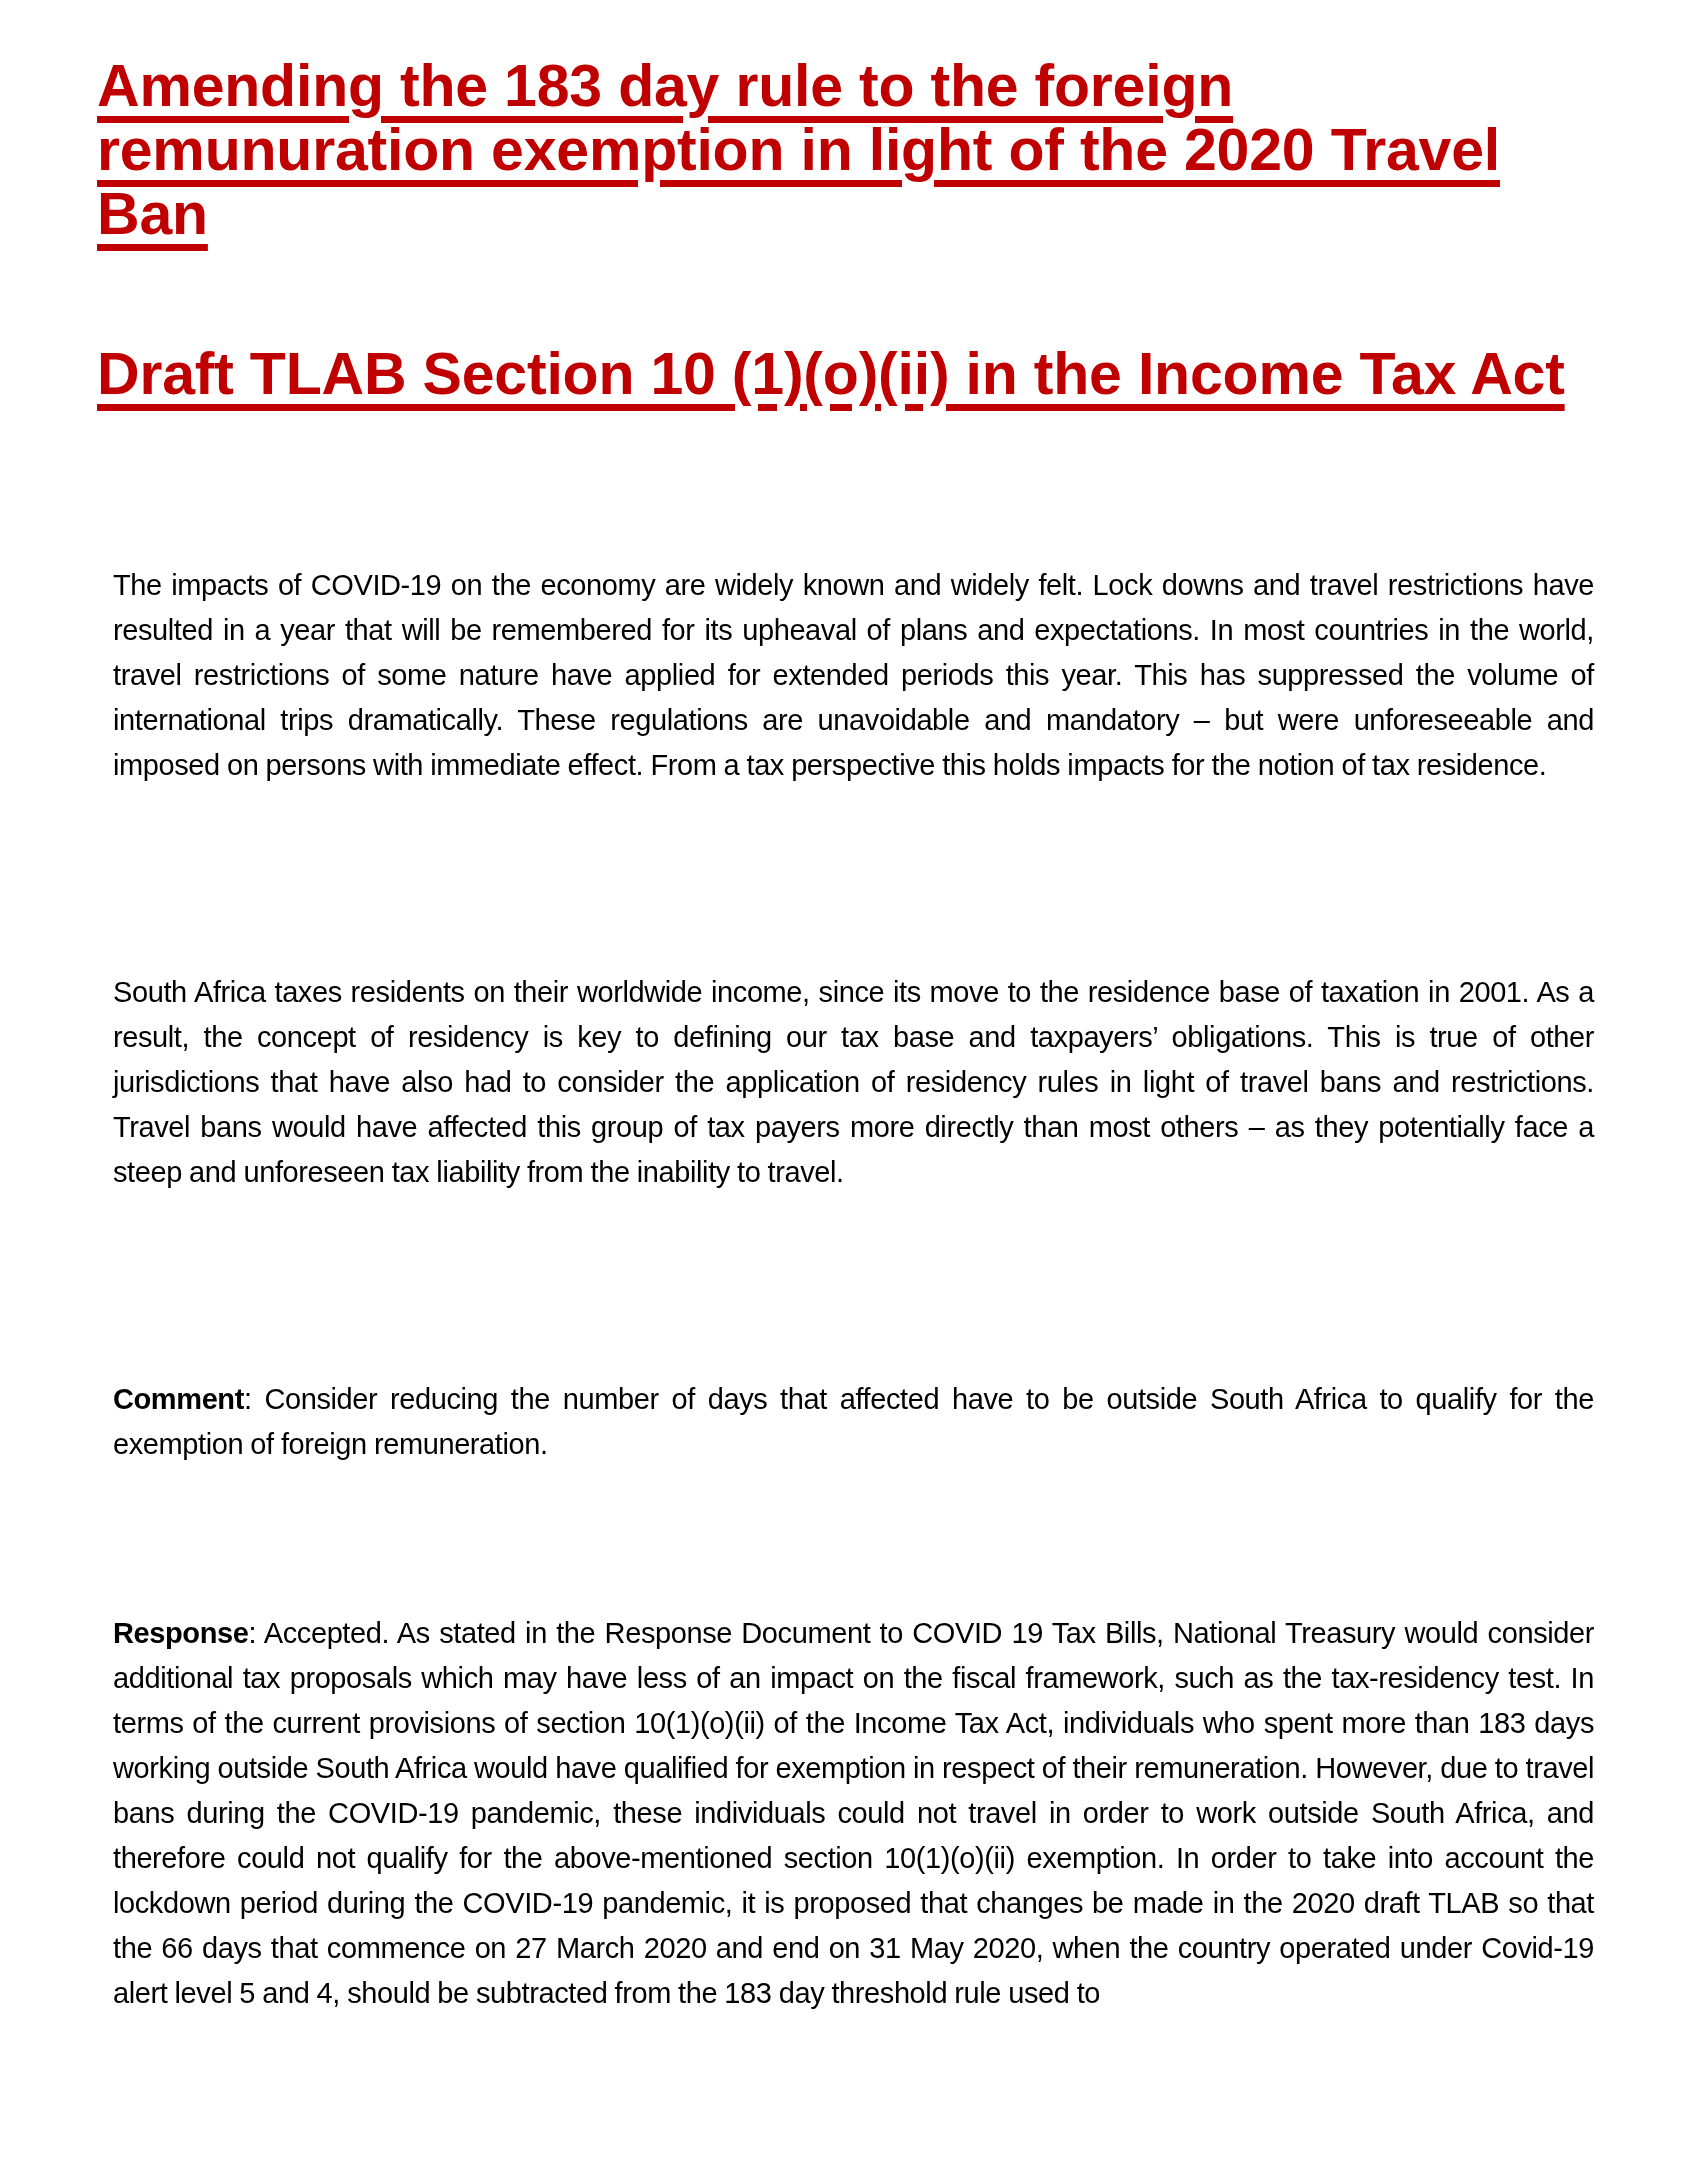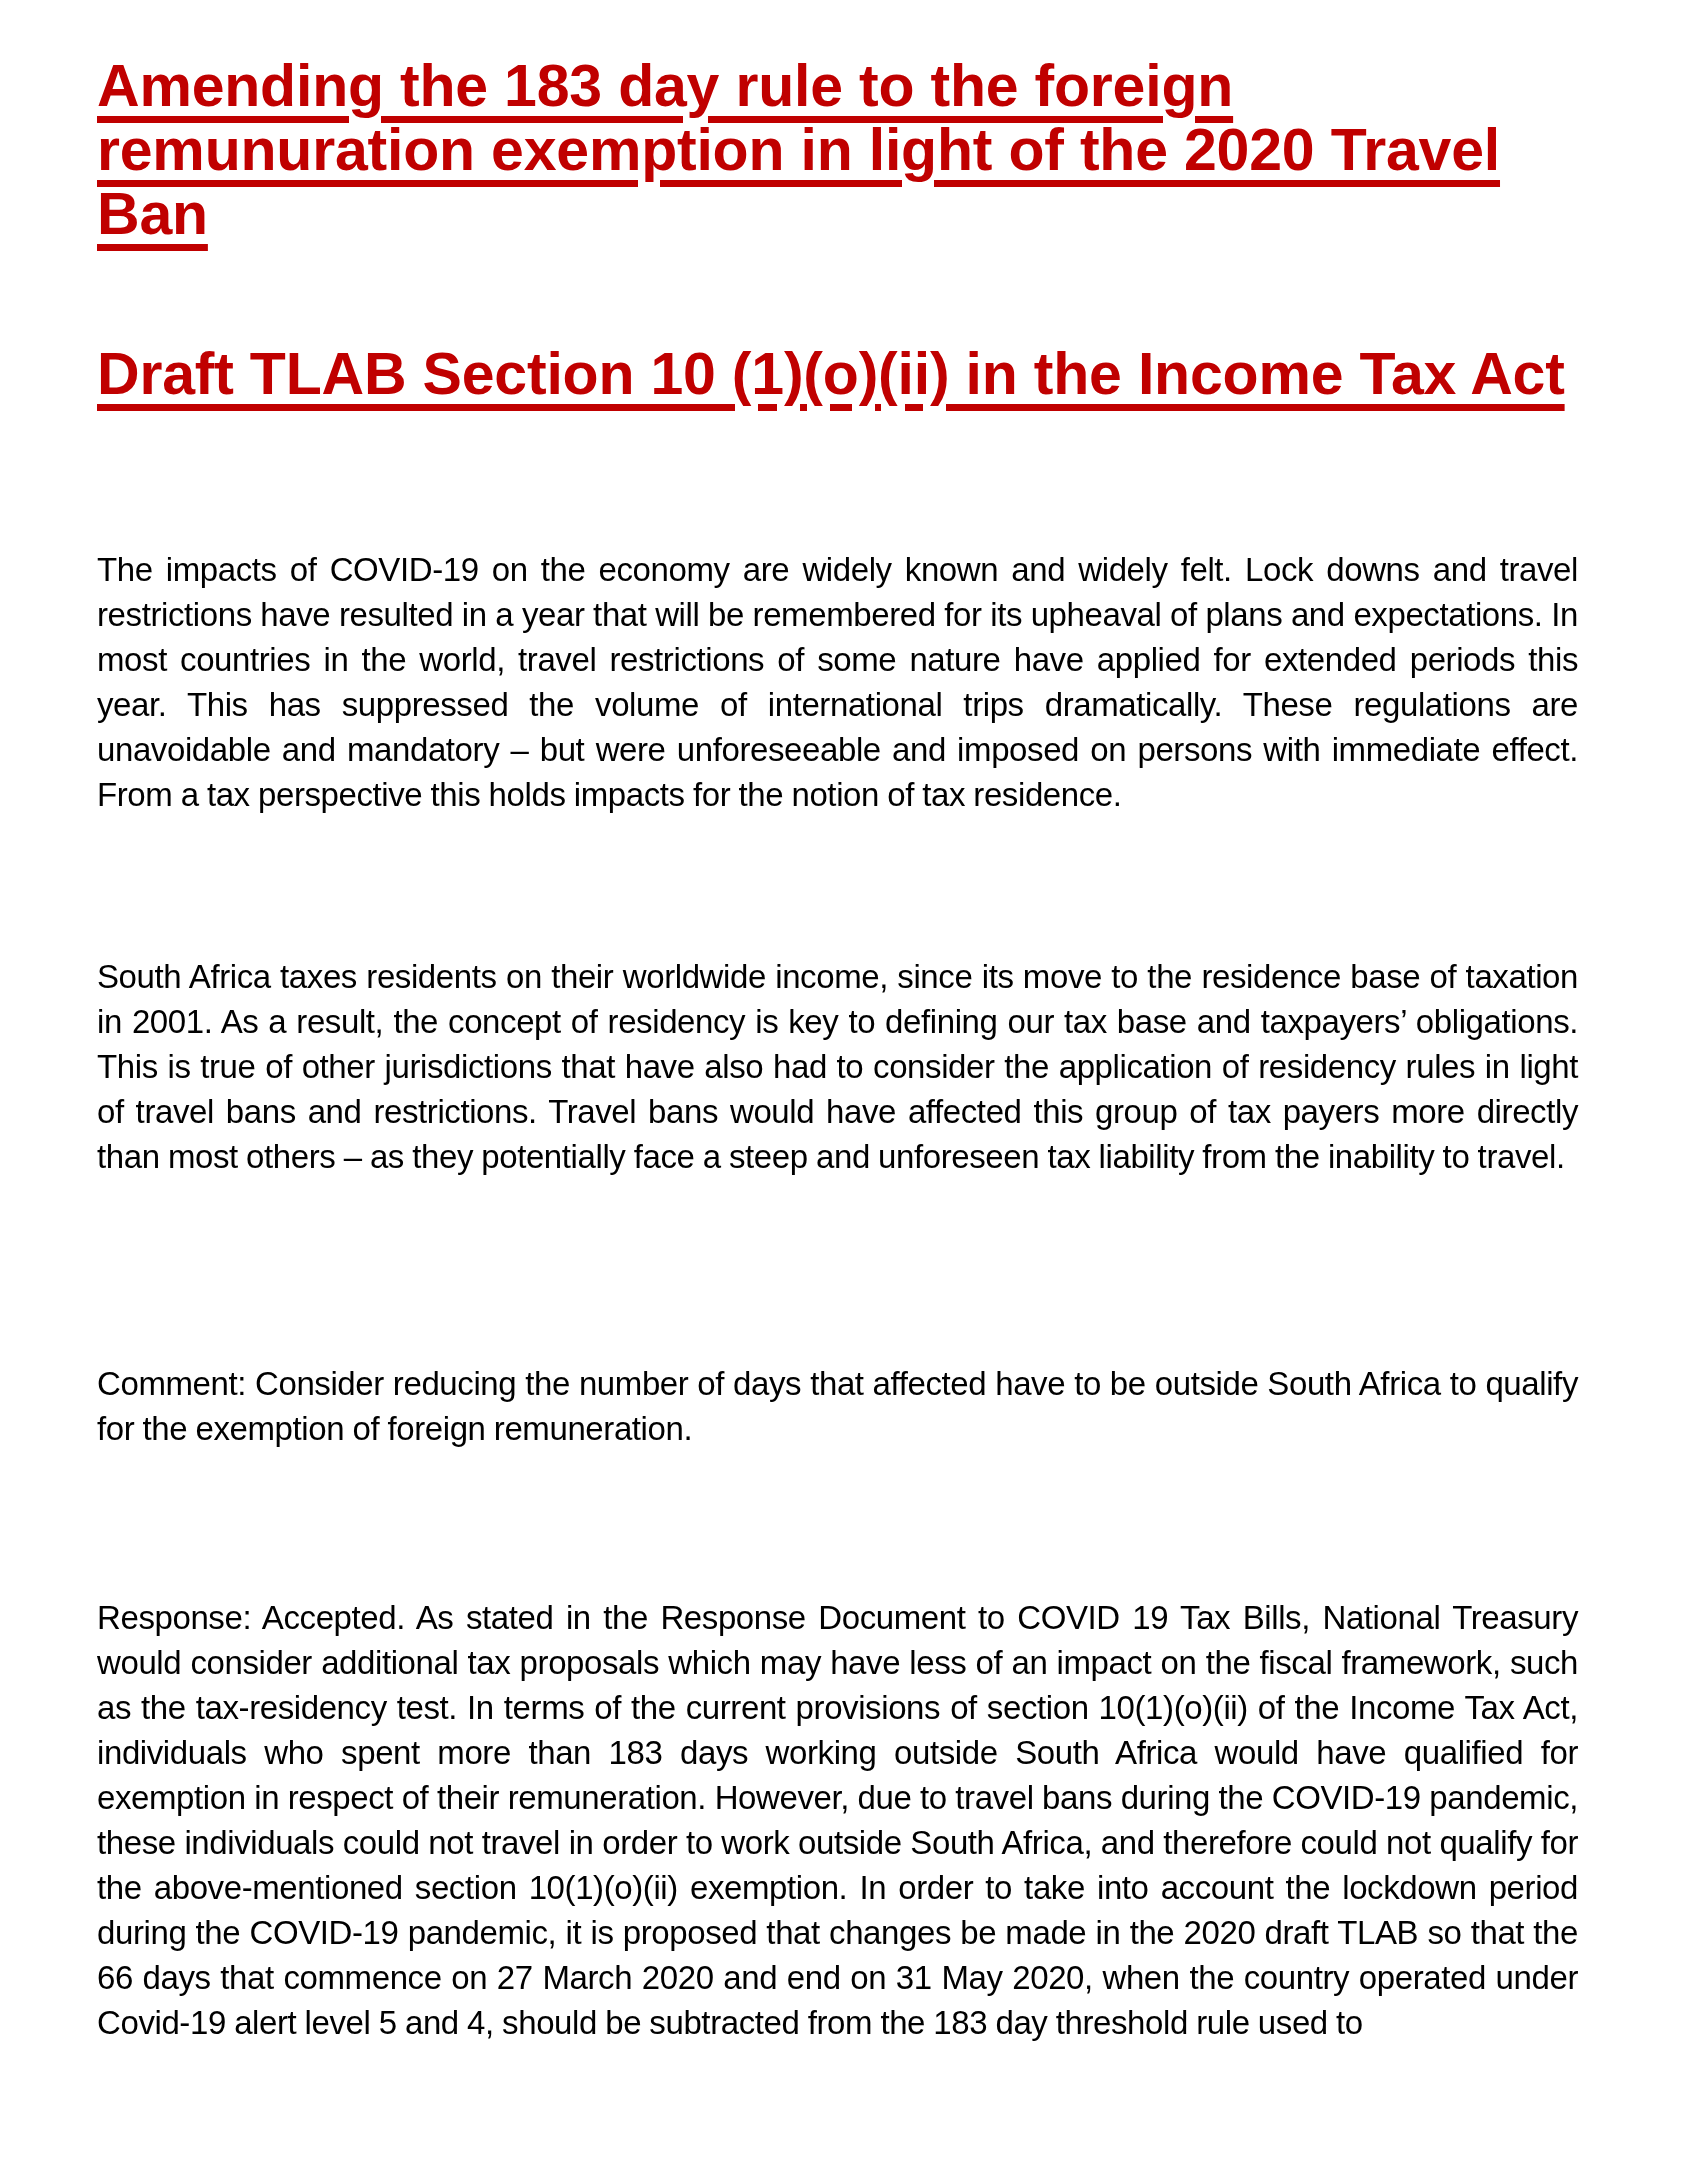--- a/index.html
+++ b/index.html
@@ -32,34 +32,34 @@
     text-decoration-thickness: 7px;
     text-underline-offset: 10px;
     letter-spacing: -0.2px;
   }
   .h1 { top: 54px; width: 1465px; }
   .h2 { top: 342px; width: 1485px; }
   .para {
     position: absolute;
     left: 0;
     width: 1481px;
-    margin: 0;
+    margin: 16px;
     font-family: "Liberation Sans", sans-serif;
-    font-size: 33px;
+    font-size: 29px;
     line-height: 45px;
     color: #000000;
     text-align: justify;
     letter-spacing: -0.4px;
     word-spacing: -0.5px;
   }
   .p1 { top: 547px; }
   .p2 { top: 954px; }
   .p3 { top: 1361px; }
   .p4 { top: 1595px; }
-  .label { font-weight: normal; }
+  .label { font-weight: bold; }
 </style>
 </head>
 <body>
 
 <div class="page">
   <h1 class="heading h1">Amending the 183 day rule to the foreign remunuration exemption in light of the 2020 Travel Ban</h1>
   <h2 class="heading h2">Draft TLAB Section 10 (1)(o)(ii) in the Income Tax Act</h2>
 
   <p class="para p1">The impacts of COVID-19 on the economy are widely known and widely felt. Lock downs and travel restrictions have resulted in a year that will be remembered for its upheaval of plans and expectations. In most countries in the world, travel restrictions of some nature have applied for extended periods this year. This has suppressed the volume of international trips dramatically. These regulations are unavoidable and mandatory – but were unforeseeable and imposed on persons with immediate effect. From a tax perspective this holds impacts for the notion of tax residence.</p>
   <p class="para p2">South Africa taxes residents on their worldwide income, since its move to the residence base of taxation in 2001. As a result, the concept of residency is key to defining our tax base and taxpayers’ obligations. This is true of other jurisdictions that have also had to consider the application of residency rules in light of travel bans and restrictions. Travel bans would have affected this group of tax payers more directly than most others – as they potentially face a steep and unforeseen tax liability from the inability to travel.</p>

